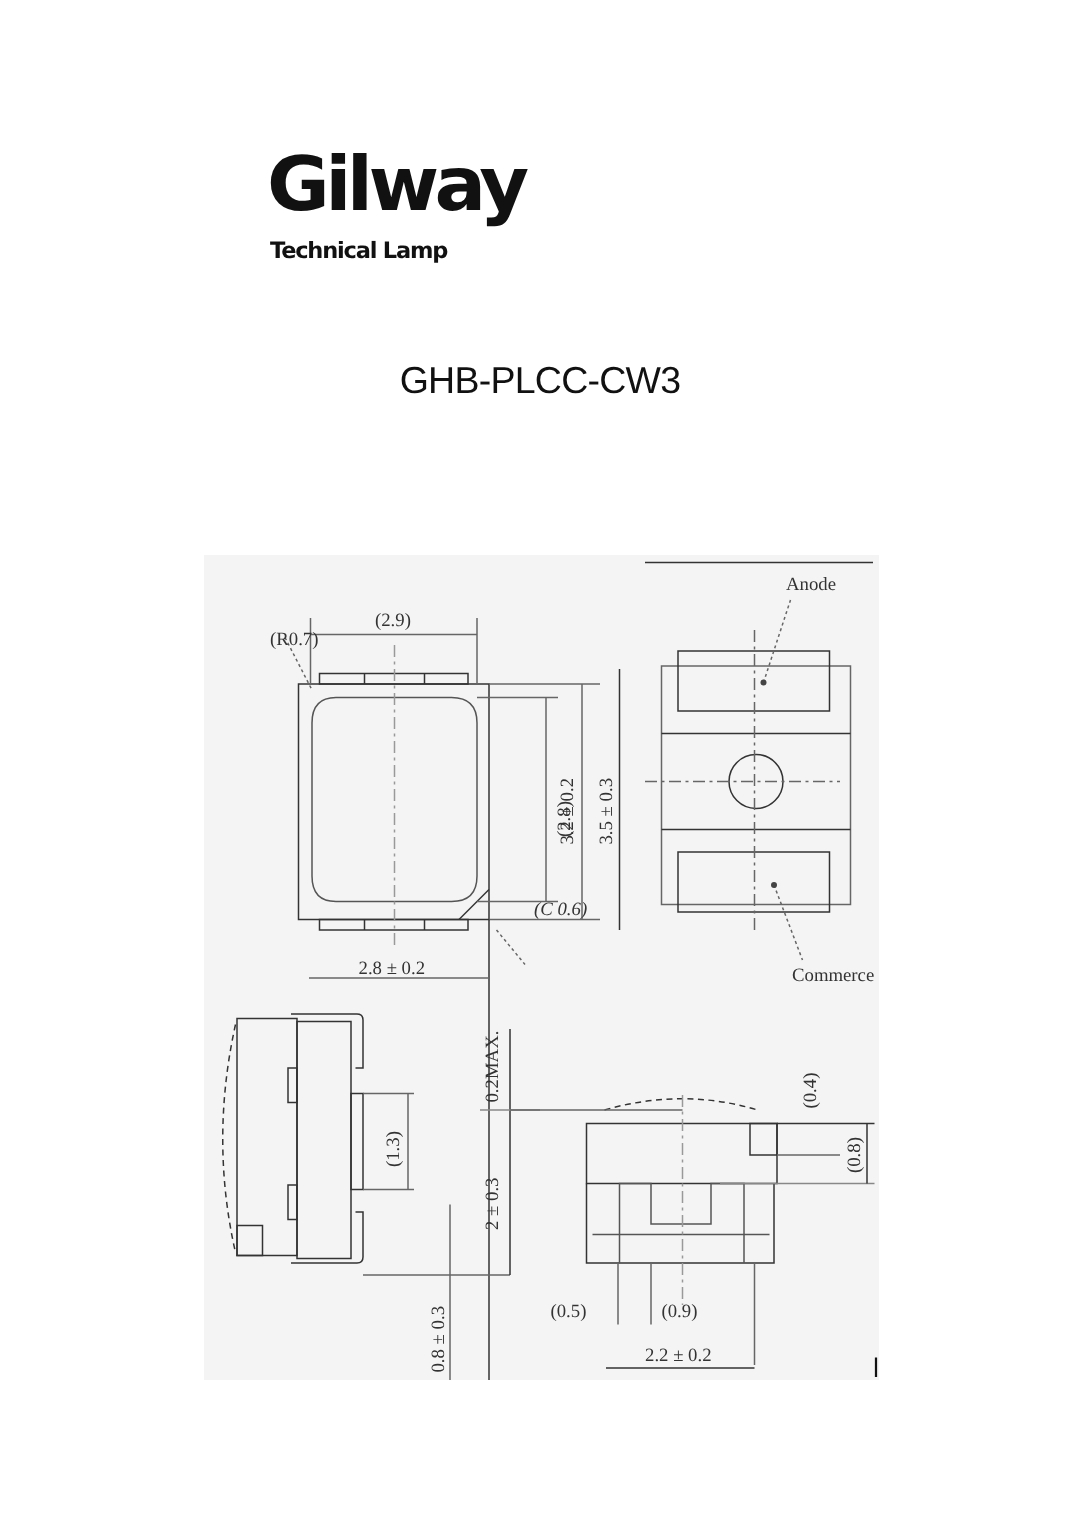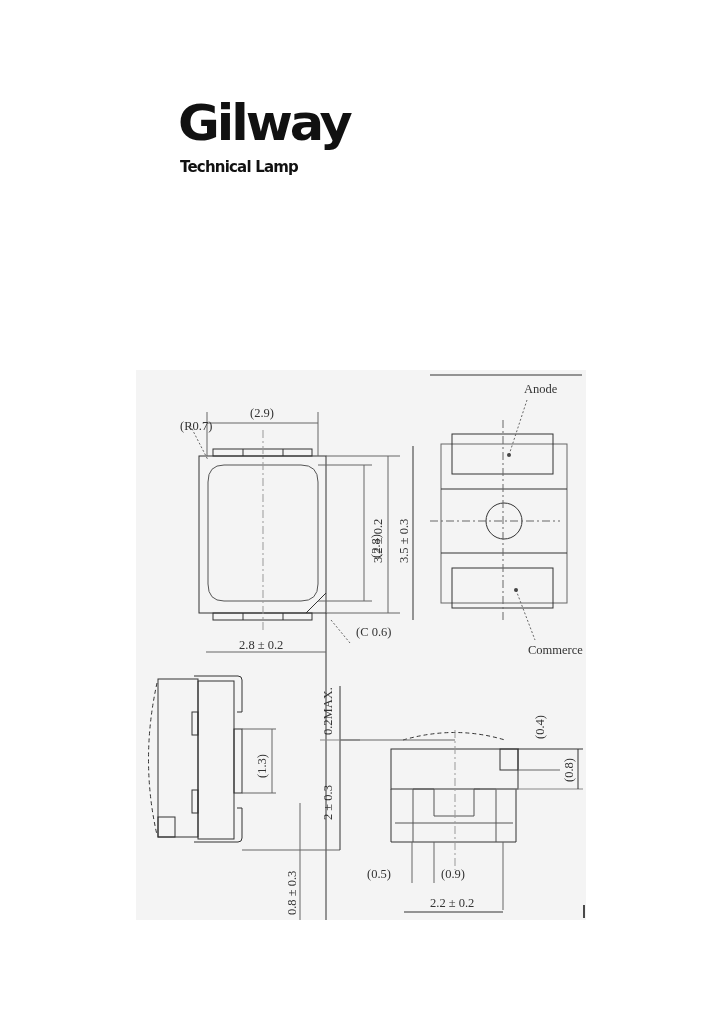--- a/index.html
+++ b/index.html
@@ -20,20 +20,21 @@
 <body>
 
 <div class="page">
 
   <div class="logo">
     <div class="logo-main">Gilway</div>
     <div class="logo-sub">Technical Lamp</div>
   </div>
 
 
+  <div class="part-title">GHB-PLCC-CW3</div>
 
   <div class="drawing"></div>
 
   <svg width="720" height="1012" style="position:absolute;left:0;top:0;" xmlns="http://www.w3.org/2000/svg">
     <g fill="none" stroke="#333" stroke-width="1">
 
       <rect x="199" y="456" width="127" height="157"></rect>
       <path d="M224,465 H301 Q318,465 318,482 V584 Q318,601 301,601 H224 Q208,601 208,584 V482 Q208,465 224,465 Z" stroke="#555"></path>
       <rect x="213" y="449" width="99" height="7"></rect>
       <line x1="243" y1="449" x2="243" y2="456"></line>
@@ -110,21 +111,21 @@
       <circle cx="516" cy="590" r="2"></circle>
     </g>
   </svg>
 
   <div class="lbl" style="left:250px;top:407px;">(2.9)</div>
   <div class="lbl" style="left:159px;top:420px;margin-left:21px;">(R0.7)</div>
   <div class="lbl vert" style="left:370px;top:558px;">(2.8)</div>
   <div class="lbl vert" style="left:372px;top:563px;">3.2 ± 0.2</div>
   <div class="lbl vert" style="left:398px;top:563px;">3.5 ± 0.3</div>
   <div class="lbl" style="left:239px;top:639px;">2.8 ± 0.2</div>
-  <div class="lbl" style="left:356px;top:626px;">(C 0.6)</div>
+  <div class="lbl" style="left:356px;top:600px;font-style:italic;">(C 0.6)</div>
 
   <div class="lbl" style="left:524px;top:383px;">Anode</div>
   <div class="lbl" style="left:528px;top:644px;">Commerce</div>
 
   <div class="lbl vert" style="left:256px;top:778px;">(1.3)</div>
   <div class="lbl vert" style="left:322px;top:735px;">0.2MAX.</div>
   <div class="lbl vert" style="left:322px;top:820px;">2 ± 0.3</div>
   <div class="lbl vert" style="left:286px;top:915px;">0.8 ± 0.3</div>
 
   <div class="lbl vert" style="left:534px;top:739px;">(0.4)</div>

